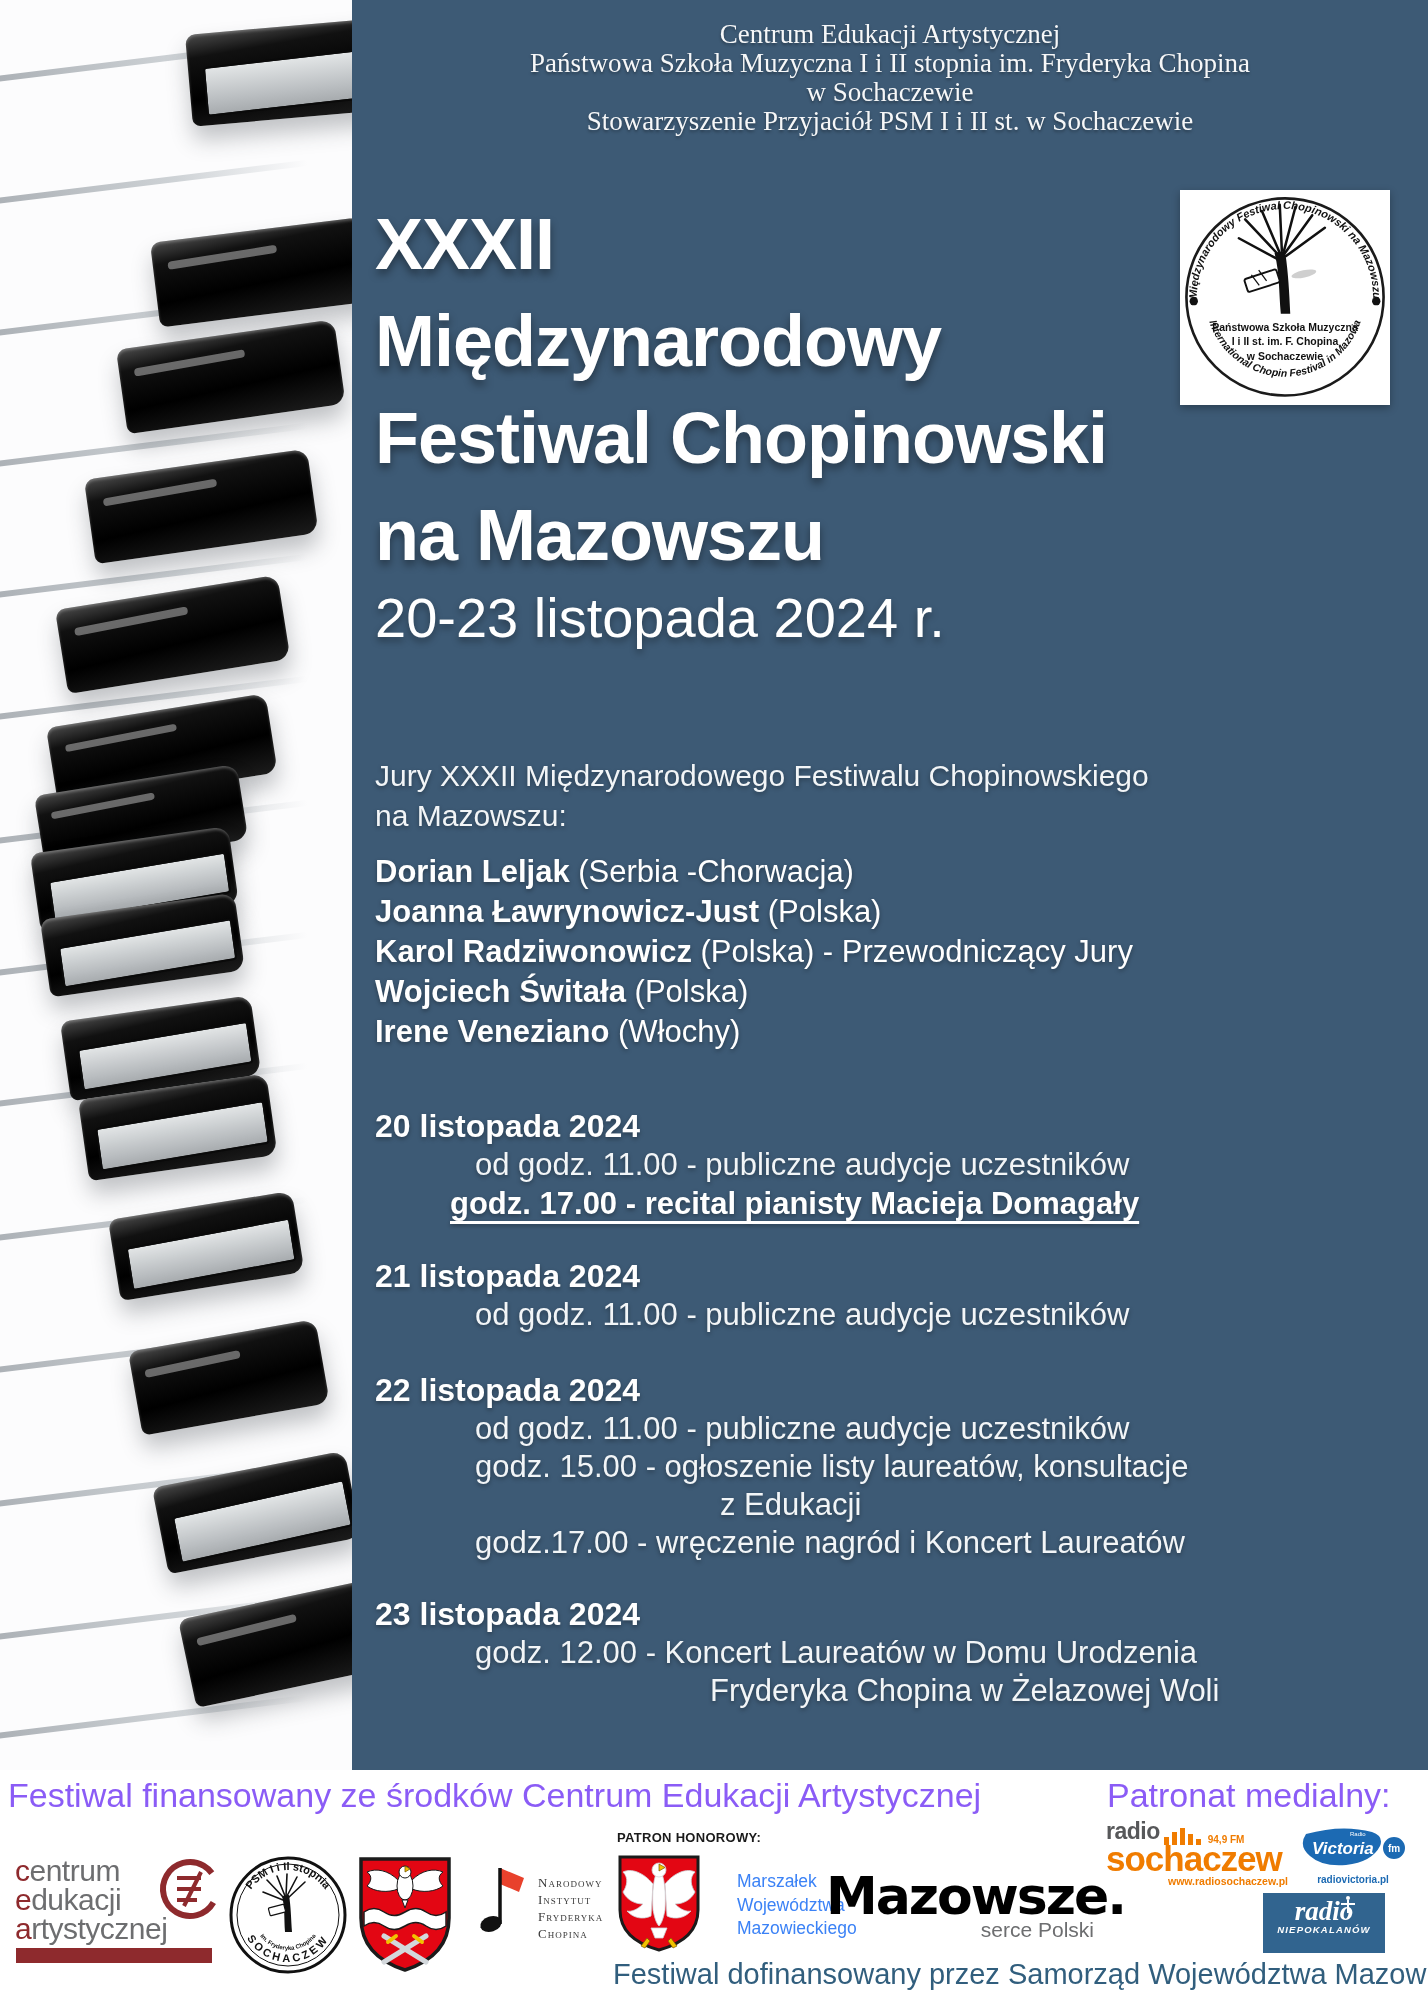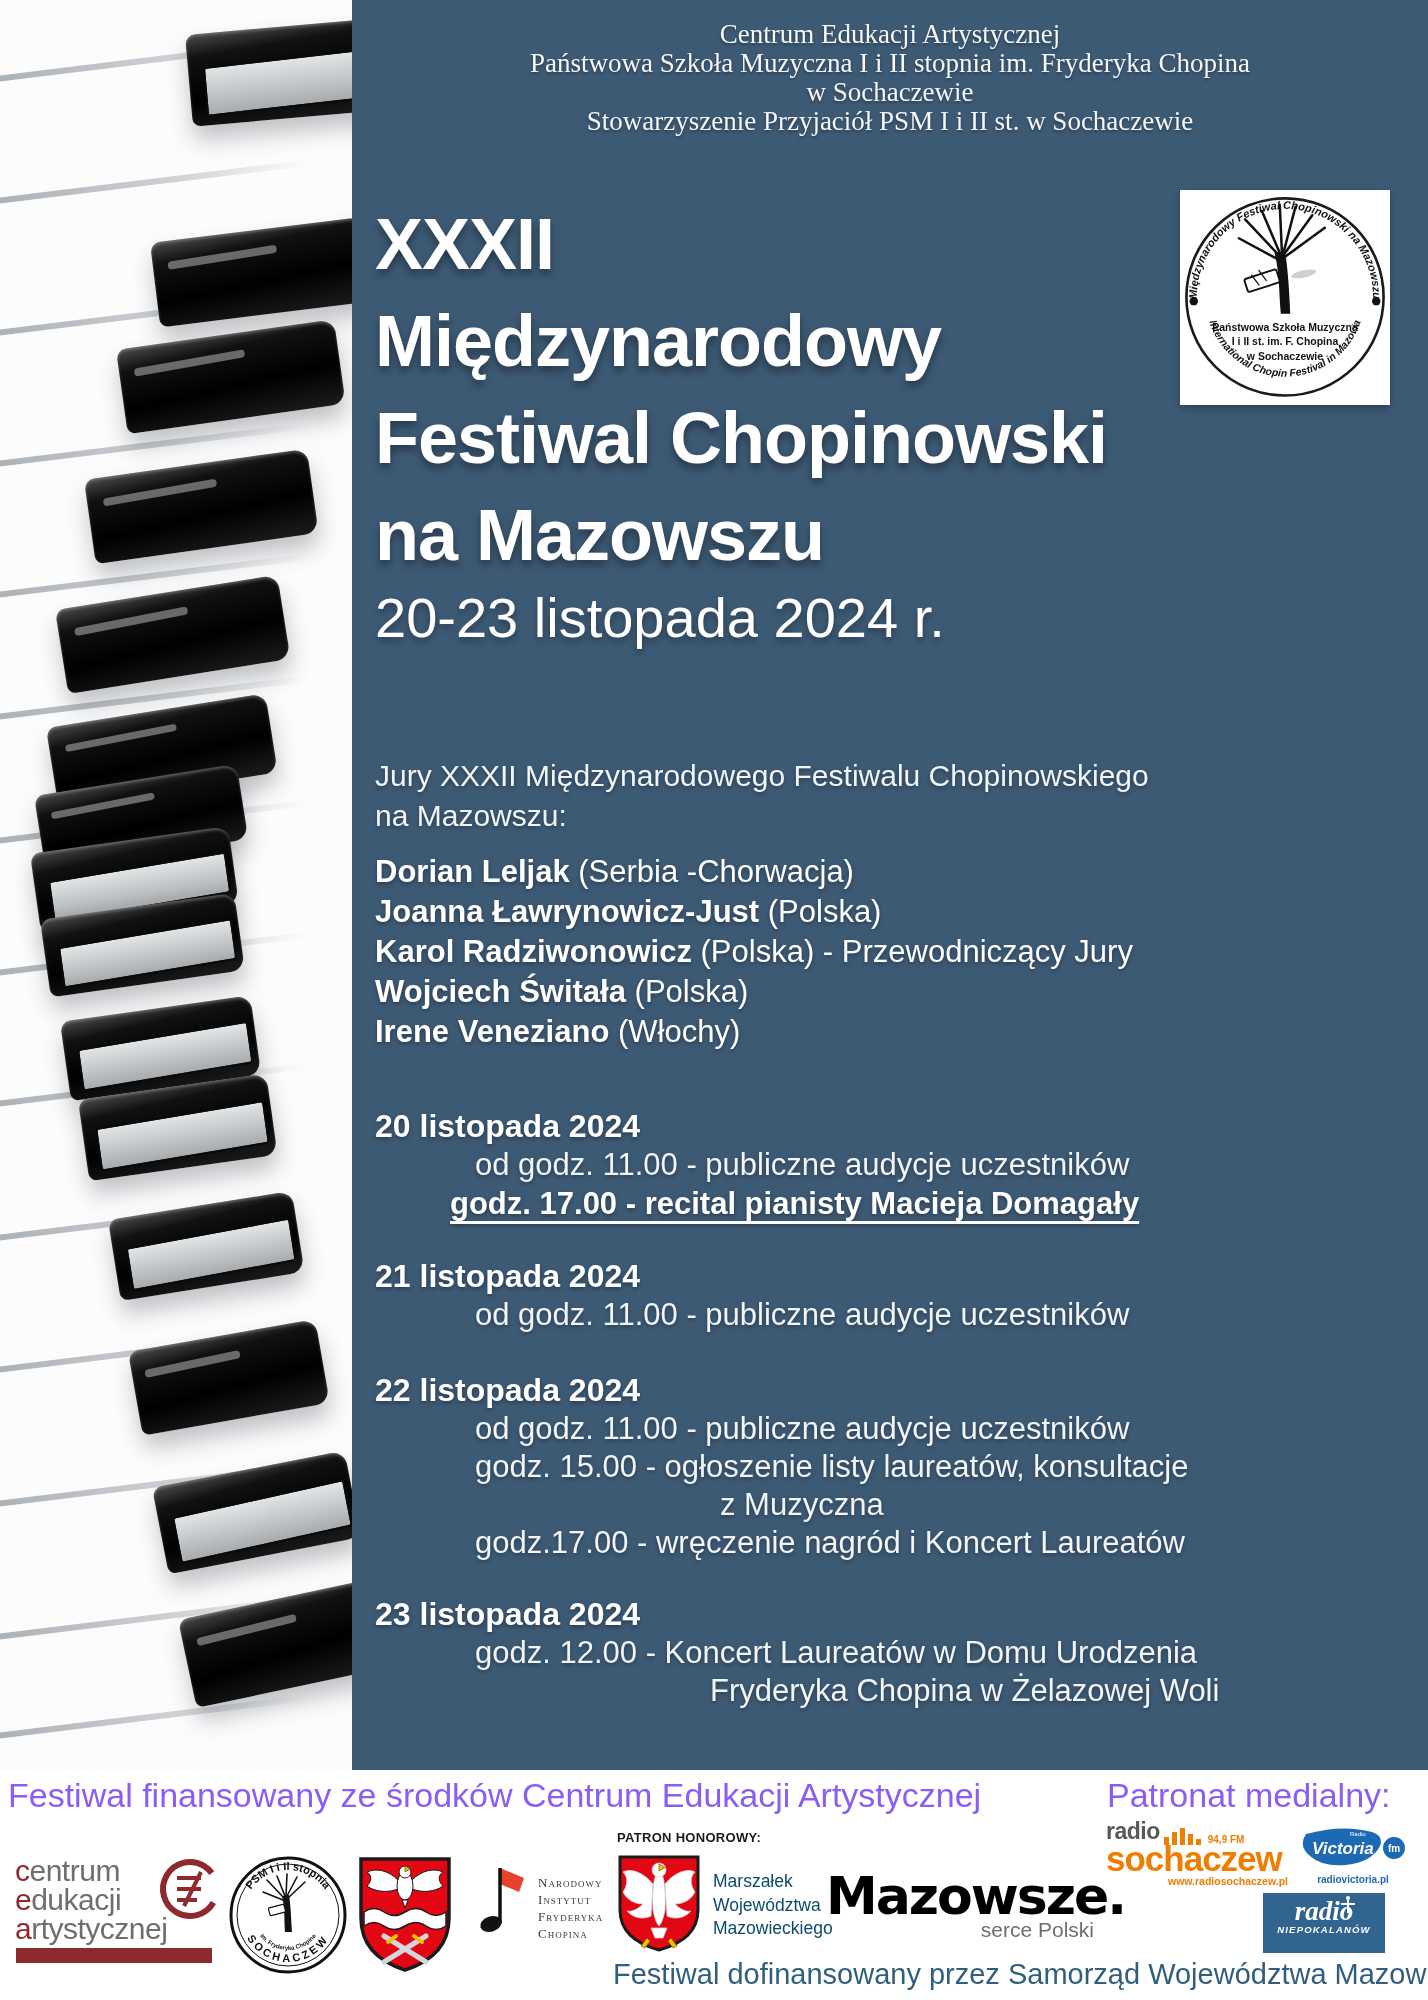--- a/index.html
+++ b/index.html
@@ -48,21 +48,21 @@
   
   .footer{position:absolute;left:0;top:1770px;width:1428px;height:230px;background:#fff;}
   .foot-head{position:absolute;color:#8b5cf6;font-size:34px;white-space:nowrap;}
   .foot-note{position:absolute;color:#315e7d;font-size:29px;white-space:nowrap;}
   .cea-line{font-size:30px;line-height:29px;color:#6d6e70;letter-spacing:-.5px;}
   .cea-line::first-letter{color:#8e2a2d;}
   .cea-bar{position:absolute;left:1px;top:92px;width:196px;height:15px;background:#8e2a2d;}
   .nifc-text{font-family:Liberation Serif, serif;font-variant:small-caps;
     font-size:13px;line-height:17px;color:#3a3a3a;letter-spacing:1px;}
   .patron-label{font-size:13px;font-weight:bold;color:#1a1a1a;letter-spacing:.3px;}
-  .marszalek{font-size:17.5px;line-height:23.5px;color:#0c4a6e;}
+  .marszalek{font-size:17.5px;line-height:23.5px;color:#3b82f6;margin-left:24px;}
   .mazowsze-word{font-size:52px;font-weight:800;color:#000000;letter-spacing:-2px;
     font-family:"DejaVu Sans","Liberation Sans",sans-serif;}
   .mazowsze-tag{font-size:21px;color:#6d6e70;}
   .rs-top{font-size:23px;font-weight:bold;color:#57585a;letter-spacing:-.5px;}
   .rs-main{font-size:35px;font-weight:bold;color:#f07c00;letter-spacing:-1px;margin-top:-6px;}
   .rs-freq{font-size:10px;font-weight:bold;color:#f07c00;}
   .rs-url{font-size:10.5px;font-weight:bold;color:#f07c00;text-align:right;margin-top:-4px;}
   .vic-url{font-size:10px;font-weight:bold;color:#1c6ab3;text-align:center;}
   .niepo{position:absolute;left:1263px;top:1893px;width:122px;height:60px;background:#31648f;
     color:#fff;text-align:center;overflow:hidden;}
@@ -207,21 +207,21 @@
     <div class="sched-date" style="top:1108px">20 listopada 2024</div>
     <div class="sched-item" style="left:123px;top:1147px">od godz. 11.00 - publiczne audycje uczestników</div>
     <div class="sched-item em" style="left:98px;top:1186px"> godz. 17.00 - recital pianisty Macieja Domagały</div>
 
     <div class="sched-date" style="top:1258px">21 listopada 2024</div>
     <div class="sched-item" style="left:123px;top:1297px">od godz. 11.00 - publiczne audycje uczestników</div>
 
     <div class="sched-date" style="top:1372px">22 listopada 2024</div>
     <div class="sched-item" style="left:123px;top:1411px">od godz. 11.00 - publiczne audycje uczestników</div>
     <div class="sched-item" style="left:123px;top:1449px">godz. 15.00 - ogłoszenie listy laureatów, konsultacje</div>
-    <div class="sched-item" style="left:368px;top:1487px">z Muzyczna</div>
+    <div class="sched-item" style="left:368px;top:1487px">z Edukacji</div>
     <div class="sched-item" style="left:123px;top:1525px">godz.17.00 - wręczenie nagród i Koncert Laureatów</div>
 
     <div class="sched-date" style="top:1596px">23 listopada 2024</div>
     <div class="sched-item" style="left:123px;top:1635px">godz. 12.00 - Koncert Laureatów w Domu Urodzenia</div>
     <div class="sched-item" style="left:358px;top:1673px">Fryderyka Chopina w Żelazowej Woli</div>
   </div>
 
   <div class="footer">
     <div class="foot-head" style="left:8px;top:6px">Festiwal finansowany ze środków Centrum Edukacji Artystycznej</div>
     <div class="foot-head" style="left:1107px;top:6px">Patronat medialny:</div>

